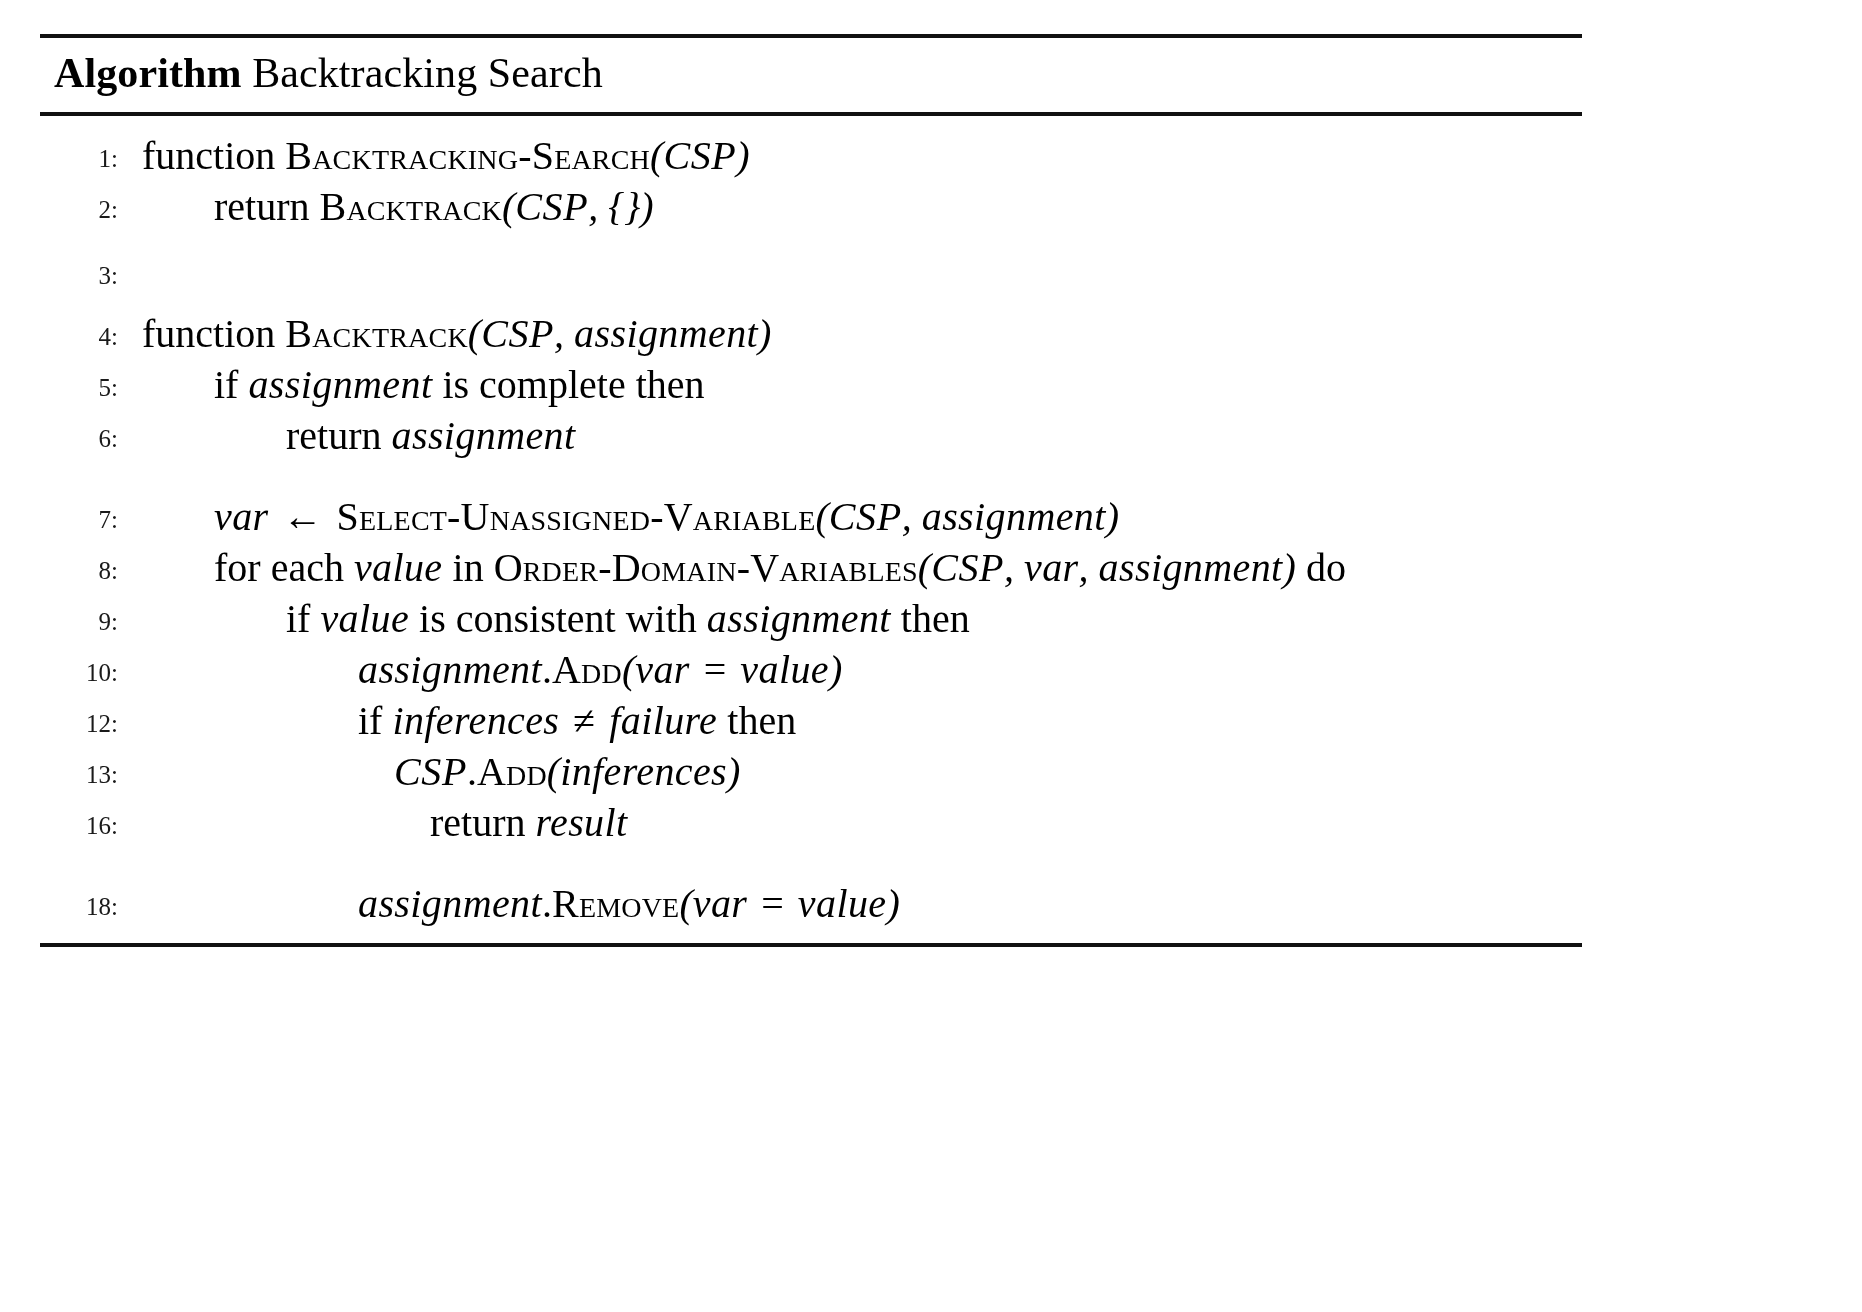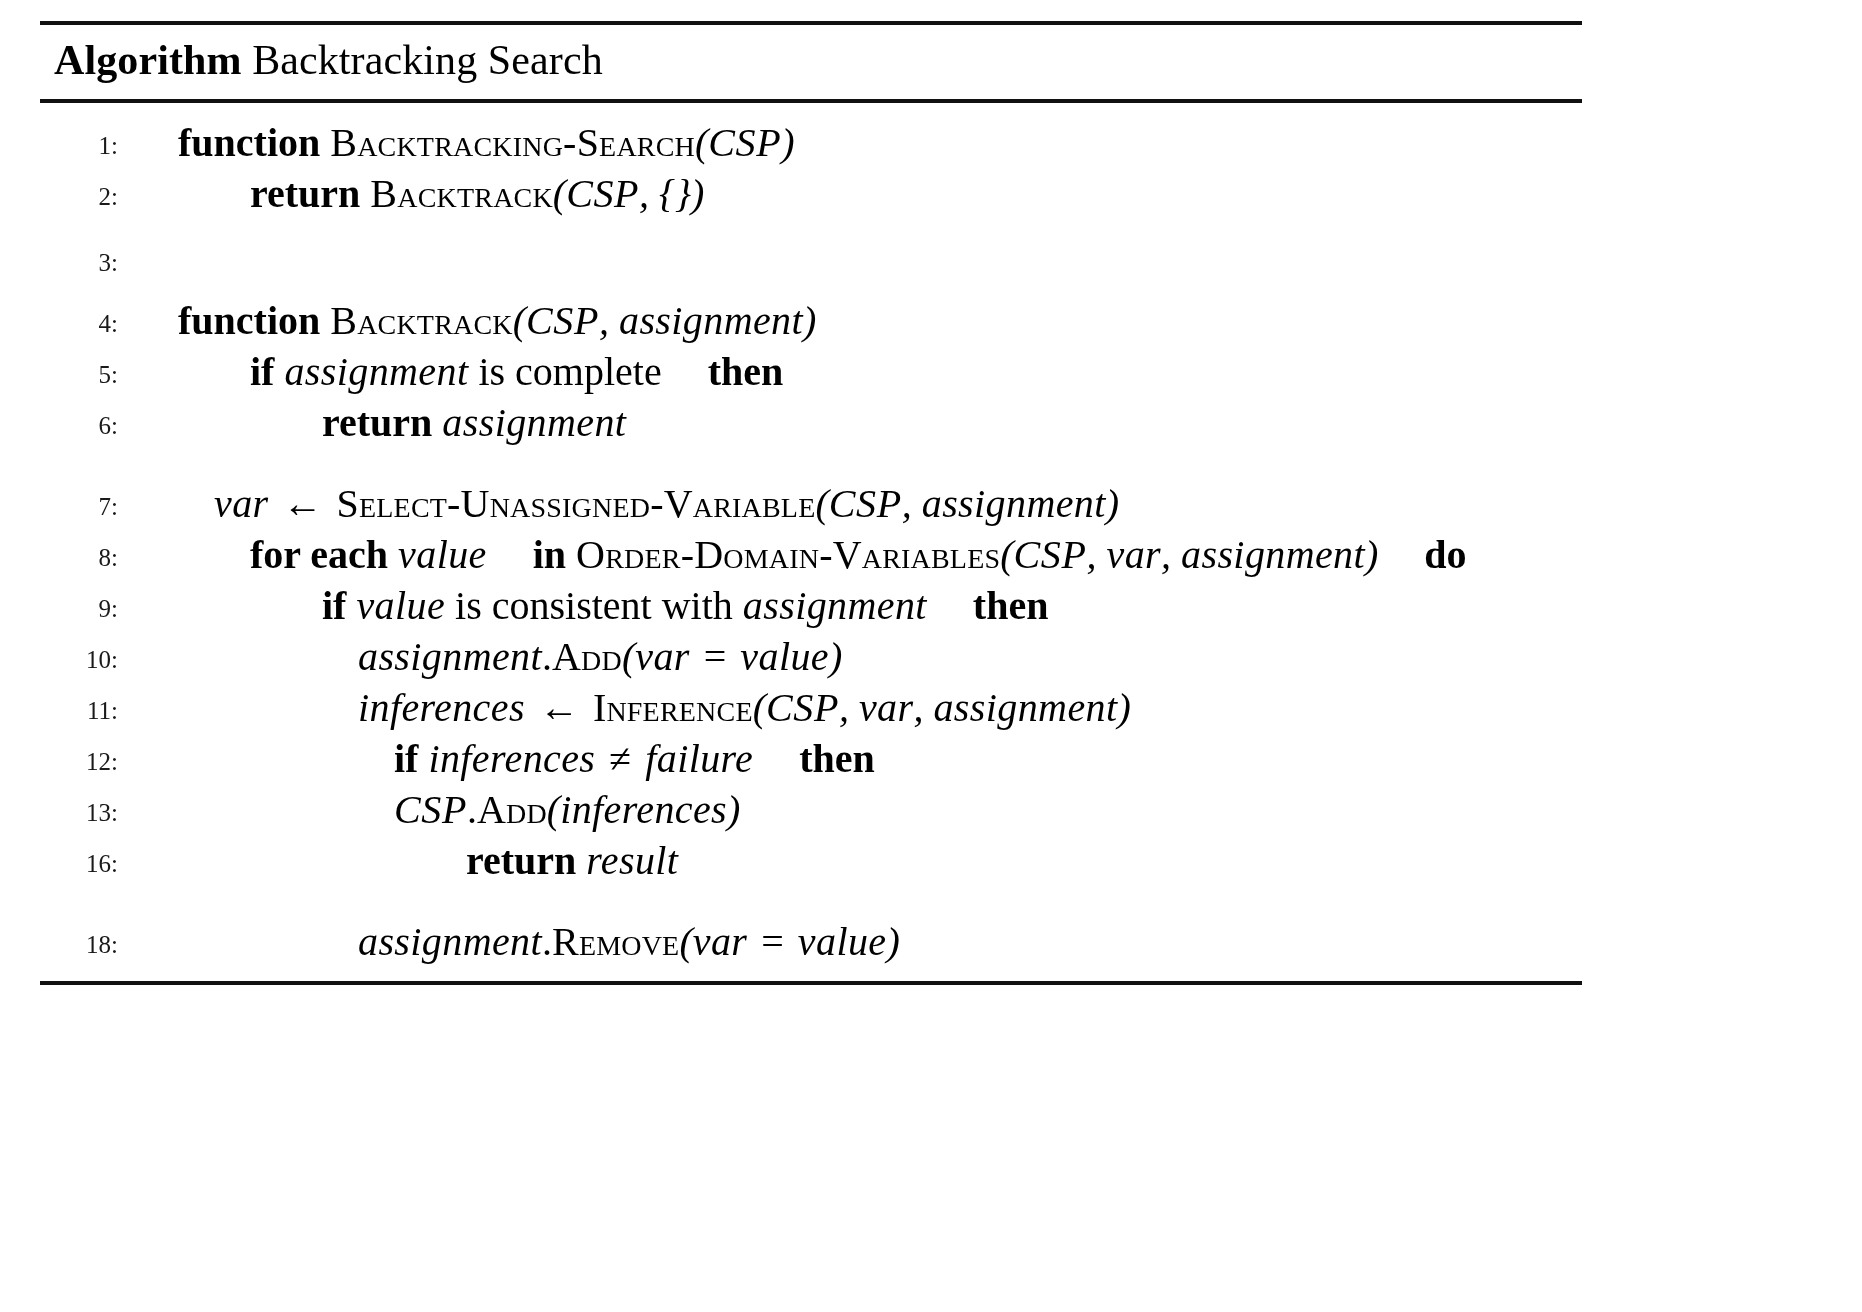--- a/index.html
+++ b/index.html
@@ -12,21 +12,21 @@
     height: 1312px;
     font-family: "Liberation Serif", "DejaVu Serif", serif;
     color: #000000;
     overflow: hidden;
   }
 
   #algorithm-block {
     position: relative;
     box-sizing: border-box;
     width: 1622px;
-    padding: 21px 40px 0 40px;
+    padding: 34px 40px 0 40px;
   }
 
   
   .rule-top {
     border-top: 4px solid #111;
     margin: 0 0 0 0;
   }
   .rule-mid {
     border-top: 4px solid #111;
     margin: 0;
@@ -90,22 +90,21 @@
   
   .ind-0 { padding-left: 24px; }
   .ind-1 { padding-left: 96px; }
   .ind-2 { padding-left: 168px; }
   .ind-3 { padding-left: 240px; }
   .ind-4 { padding-left: 276px; }
   .ind-5 { padding-left: 312px; }
 
   
   .kw {
-    font-weight: bold;
-    margin-left: 36px;
+    font-weight: normal;
   }
   .sc {
     font-variant: small-caps;
     font-weight: normal;
     letter-spacing: 0.2px;
   }
   .mathit {
     font-family: "Liberation Serif", "DejaVu Serif", serif;
     font-style: italic;
     letter-spacing: 0.4px;
@@ -176,24 +175,20 @@
       </div>
       <div class="algo-line">
         <span class="line-no">9:</span>
         <span class="line-code ind-2"><span class="kw">if</span><span class="plain"> </span><span class="mathit">value</span><span class="plain"> is consistent with </span><span class="mathit">assignment</span><span class="plain"> </span><span class="kw">then</span></span>
       </div>
       <div class="algo-line">
         <span class="line-no">10:</span>
         <span class="line-code ind-3"><span class="mathit">assignment</span><span class="plain">.</span><span class="sc">Add</span><span class="paren">(</span><span class="mathit">var</span><span class="op"> = </span><span class="mathit">value</span><span class="paren">)</span></span>
       </div>
       <div class="algo-line">
-        <span class="line-no">11:</span>
-        <span class="line-code ind-3"><span class="mathit">inferences</span><span class="op"> ← </span><span class="sc">Inference</span><span class="paren">(</span><span class="mathup">CSP</span><span class="paren">, </span><span class="mathit">var</span><span class="paren">, </span><span class="mathit">assignment</span><span class="paren">)</span></span>
-      </div>
-      <div class="algo-line">
         <span class="line-no">12:</span>
         <span class="line-code ind-3"><span class="kw">if</span><span class="plain"> </span><span class="mathit">inferences</span><span class="op"> ≠ </span><span class="mathit">failure</span><span class="plain"> </span><span class="kw">then</span></span>
       </div>
       <div class="algo-line">
         <span class="line-no">13:</span>
         <span class="line-code ind-4"><span class="mathup">CSP</span><span class="plain">.</span><span class="sc">Add</span><span class="paren">(</span><span class="mathit">inferences</span><span class="paren">)</span></span>
       </div>
       <div class="algo-line">
         <span class="line-no">16:</span>
         <span class="line-code ind-5"><span class="kw">return</span><span class="plain"> </span><span class="mathit">result</span></span>

